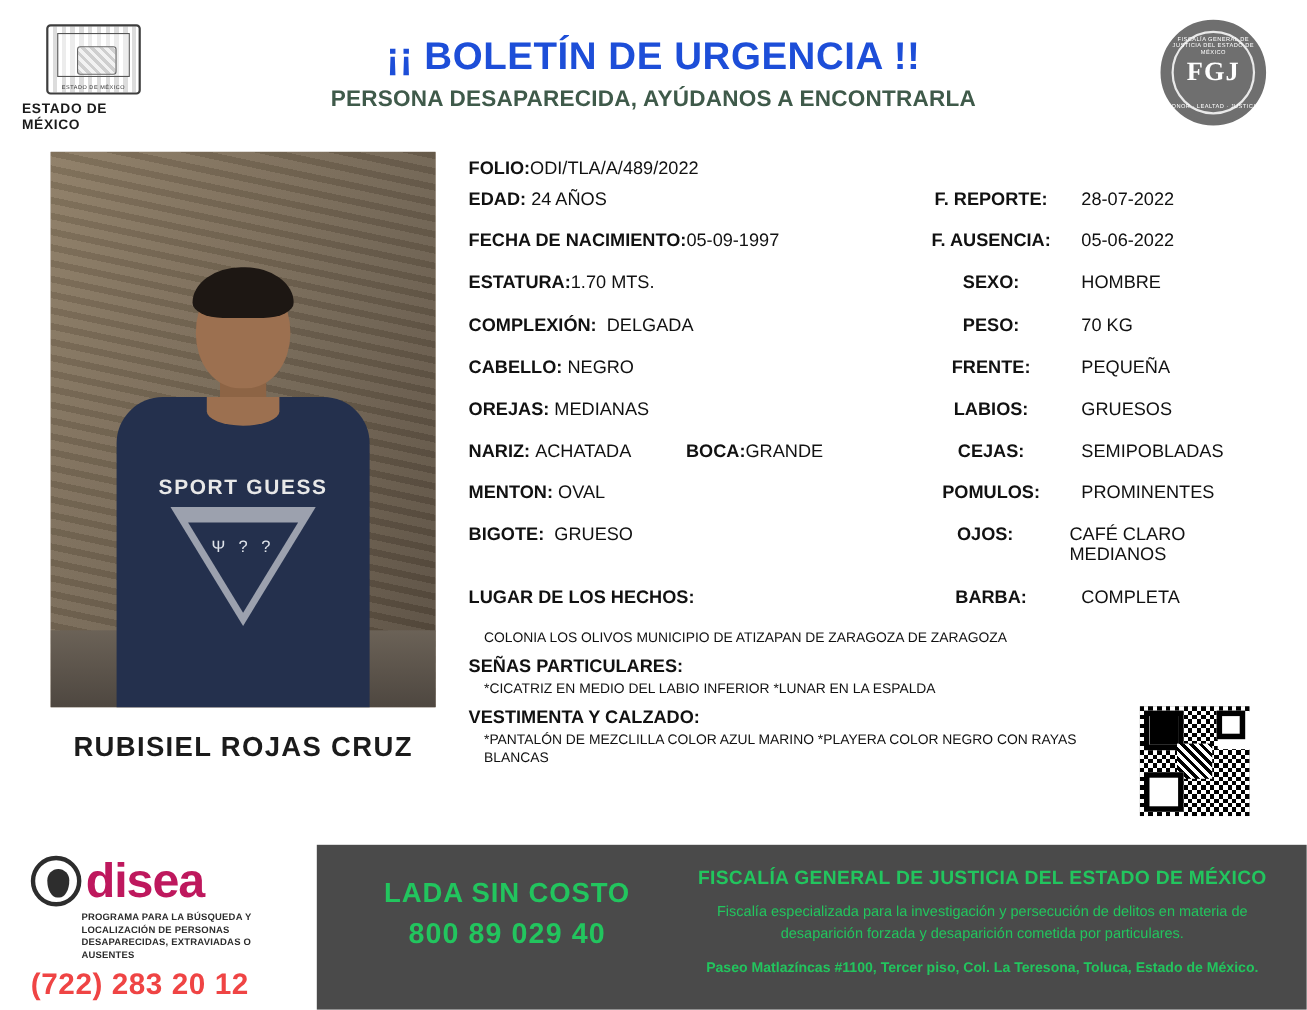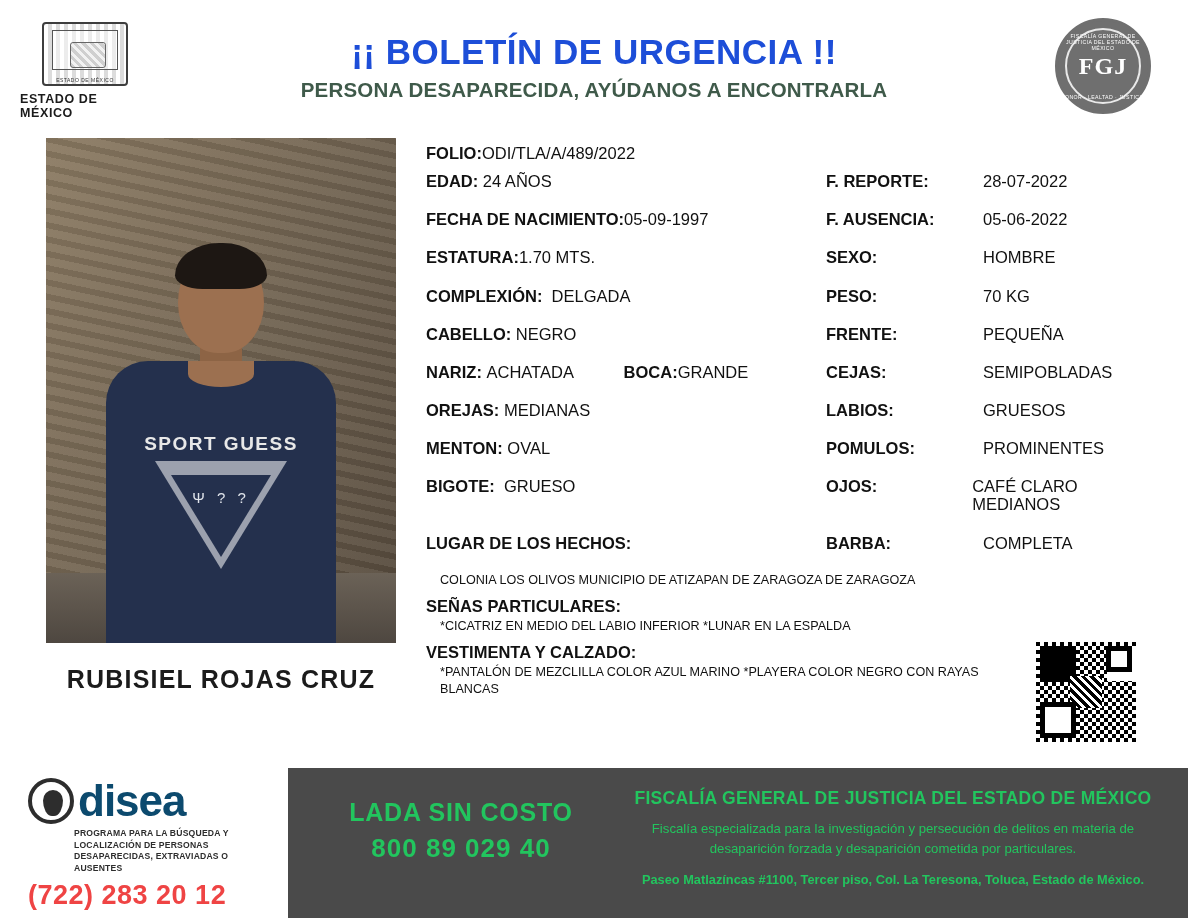--- a/index.html
+++ b/index.html
@@ -244,21 +244,21 @@
   }
   .block-title { font-weight: bold; font-size: 16.5px; margin-bottom: 1px; }
   .inline-second { margin-left: 46px; }
 
   
   .right-col-wrap {
     width: 330px;
     margin-left: 10px;
   }
   .rrow { display: flex; margin-bottom: 10px; justify-content: flex-start; }
-  .rrow .rlbl { font-weight: bold; text-align: left; width: 150px; }
+  .rrow .rlbl { font-weight: bold; text-align: center; width: 150px; }
   .rrow .rval { margin-left: 7px; }
 
   
   .qr {
     position: absolute;
     right: 50px; top: 640px;
     width: 104px; height: 104px;
     background:
       repeating-linear-gradient(90deg,#000 0 4px,#fff 4px 8px),
       repeating-linear-gradient(0deg,#000 0 4px,#fff 4px 8px);
@@ -306,21 +306,21 @@
     margin-right: 4px;
   }
   .disea-mark:after {
     content: "";
     position: absolute; left: 11px; top: 8px;
     width: 20px; height: 26px;
     background: #2d2d2d;
     border-radius: 50% 50% 45% 45% / 40% 40% 60% 60%;
   }
   .disea-word {
-    font-size: 44px; font-weight: bold; letter-spacing: -1px; color: #0c4a6e;
+    font-size: 44px; font-weight: bold; letter-spacing: -1px; color: #be185d;
   }
   .disea-sub {
     font-size: 8.6px;
     font-weight: bold;
     letter-spacing: .2px;
     color: #2d2d2d;
     margin-top: 2px;
     margin-left: 46px;
     line-height: 1.35;
   }
@@ -471,39 +471,39 @@
       <div class="right-col-wrap">
         <div class="rrow">
           <span class="rlbl">FRENTE:</span>
           <span class="rval">PEQUEÑA</span>
         </div>
       </div>
     </div>
 
     <div class="row">
       <div class="col-a">
+        <span class="lbl">OREJAS:</span>&nbsp;<span class="val">MEDIANAS</span>
+      </div>
+      <div class="right-col-wrap">
+        <div class="rrow">
+          <span class="rlbl">LABIOS:</span>
+          <span class="rval">GRUESOS</span>
+        </div>
+      </div>
+    </div>
+
+    <div class="row">
+      <div class="col-a">
         <span class="lbl">NARIZ:</span>&nbsp;<span class="val">ACHATADA</span>
         <span class="inline-second"><span class="lbl">BOCA:</span><span class="val">GRANDE</span></span>
       </div>
       <div class="right-col-wrap">
         <div class="rrow">
           <span class="rlbl">CEJAS:</span>
           <span class="rval">SEMIPOBLADAS</span>
-        </div>
-      </div>
-    </div>
-
-    <div class="row">
-      <div class="col-a">
-        <span class="lbl">OREJAS:</span>&nbsp;<span class="val">MEDIANAS</span>
-      </div>
-      <div class="right-col-wrap">
-        <div class="rrow">
-          <span class="rlbl">LABIOS:</span>
-          <span class="rval">GRUESOS</span>
         </div>
       </div>
     </div>
 
     <div class="row">
       <div class="col-a">
         <span class="lbl">MENTON:</span>&nbsp;<span class="val">OVAL</span>
       </div>
       <div class="right-col-wrap">
         <div class="rrow">

